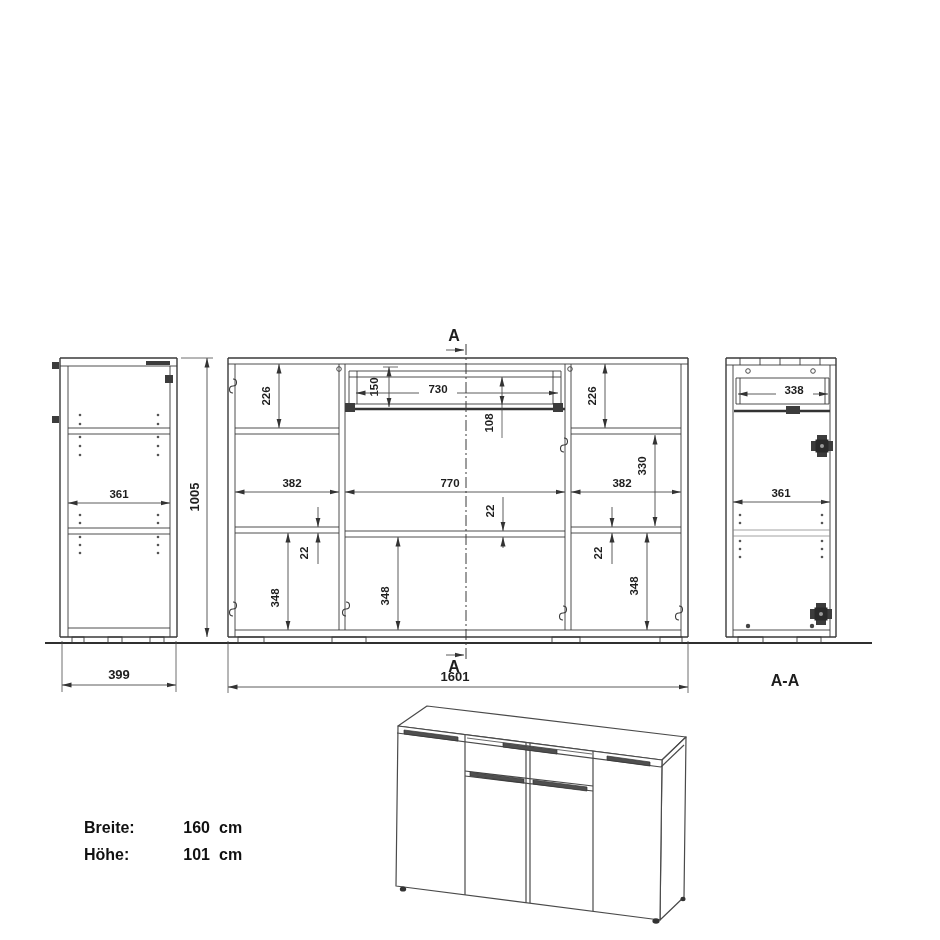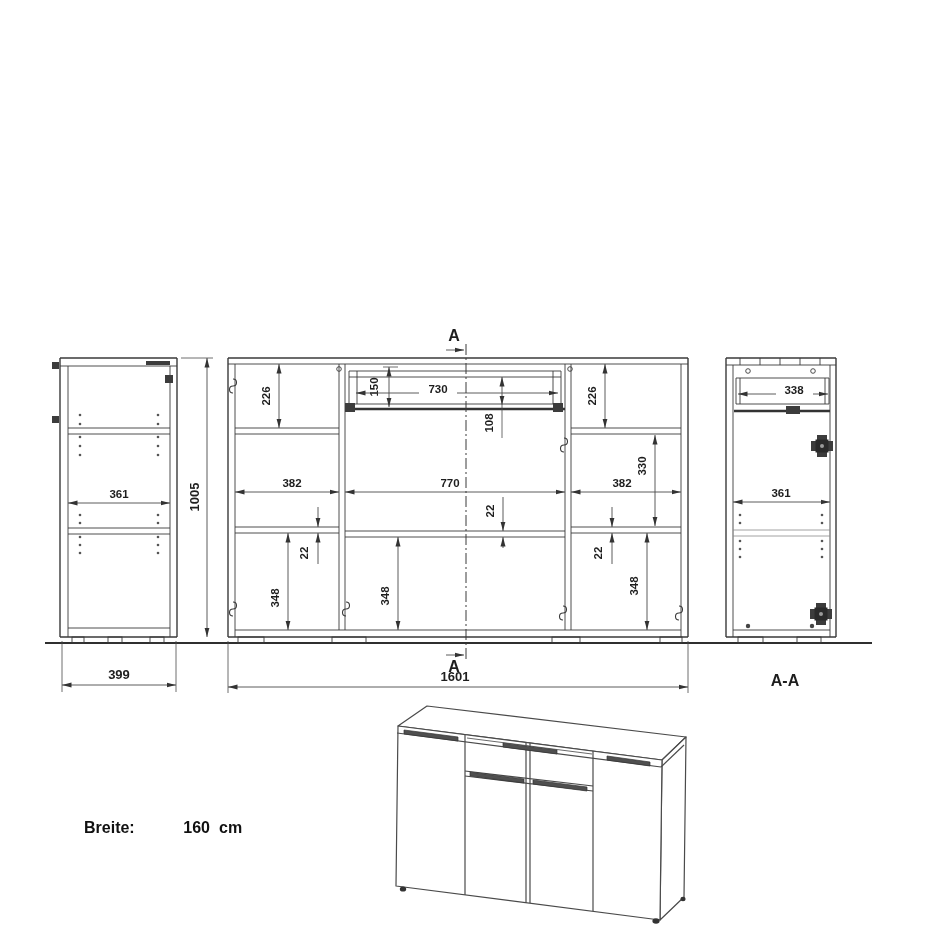--- a/index.html
+++ b/index.html
@@ -320,15 +320,18 @@
     <ellipse cx="403" cy="889" rx="3.2" ry="2.6" fill="#333"></ellipse>
     <ellipse cx="656" cy="921" rx="3.6" ry="2.8" fill="#333"></ellipse>
     <ellipse cx="683" cy="899" rx="2.6" ry="2.2" fill="#333"></ellipse>
   </g>
 </svg>
 
   <div id="specs">
     <div>
       <span class="lab">Breite:</span><span class="val">160</span><span class="unit">cm</span>
     </div>
+    <div>
+      <span class="lab">Höhe:</span><span class="val">101</span><span class="unit">cm</span>
+    </div>
   </div>
 
 </div>
 
 </body></html>

